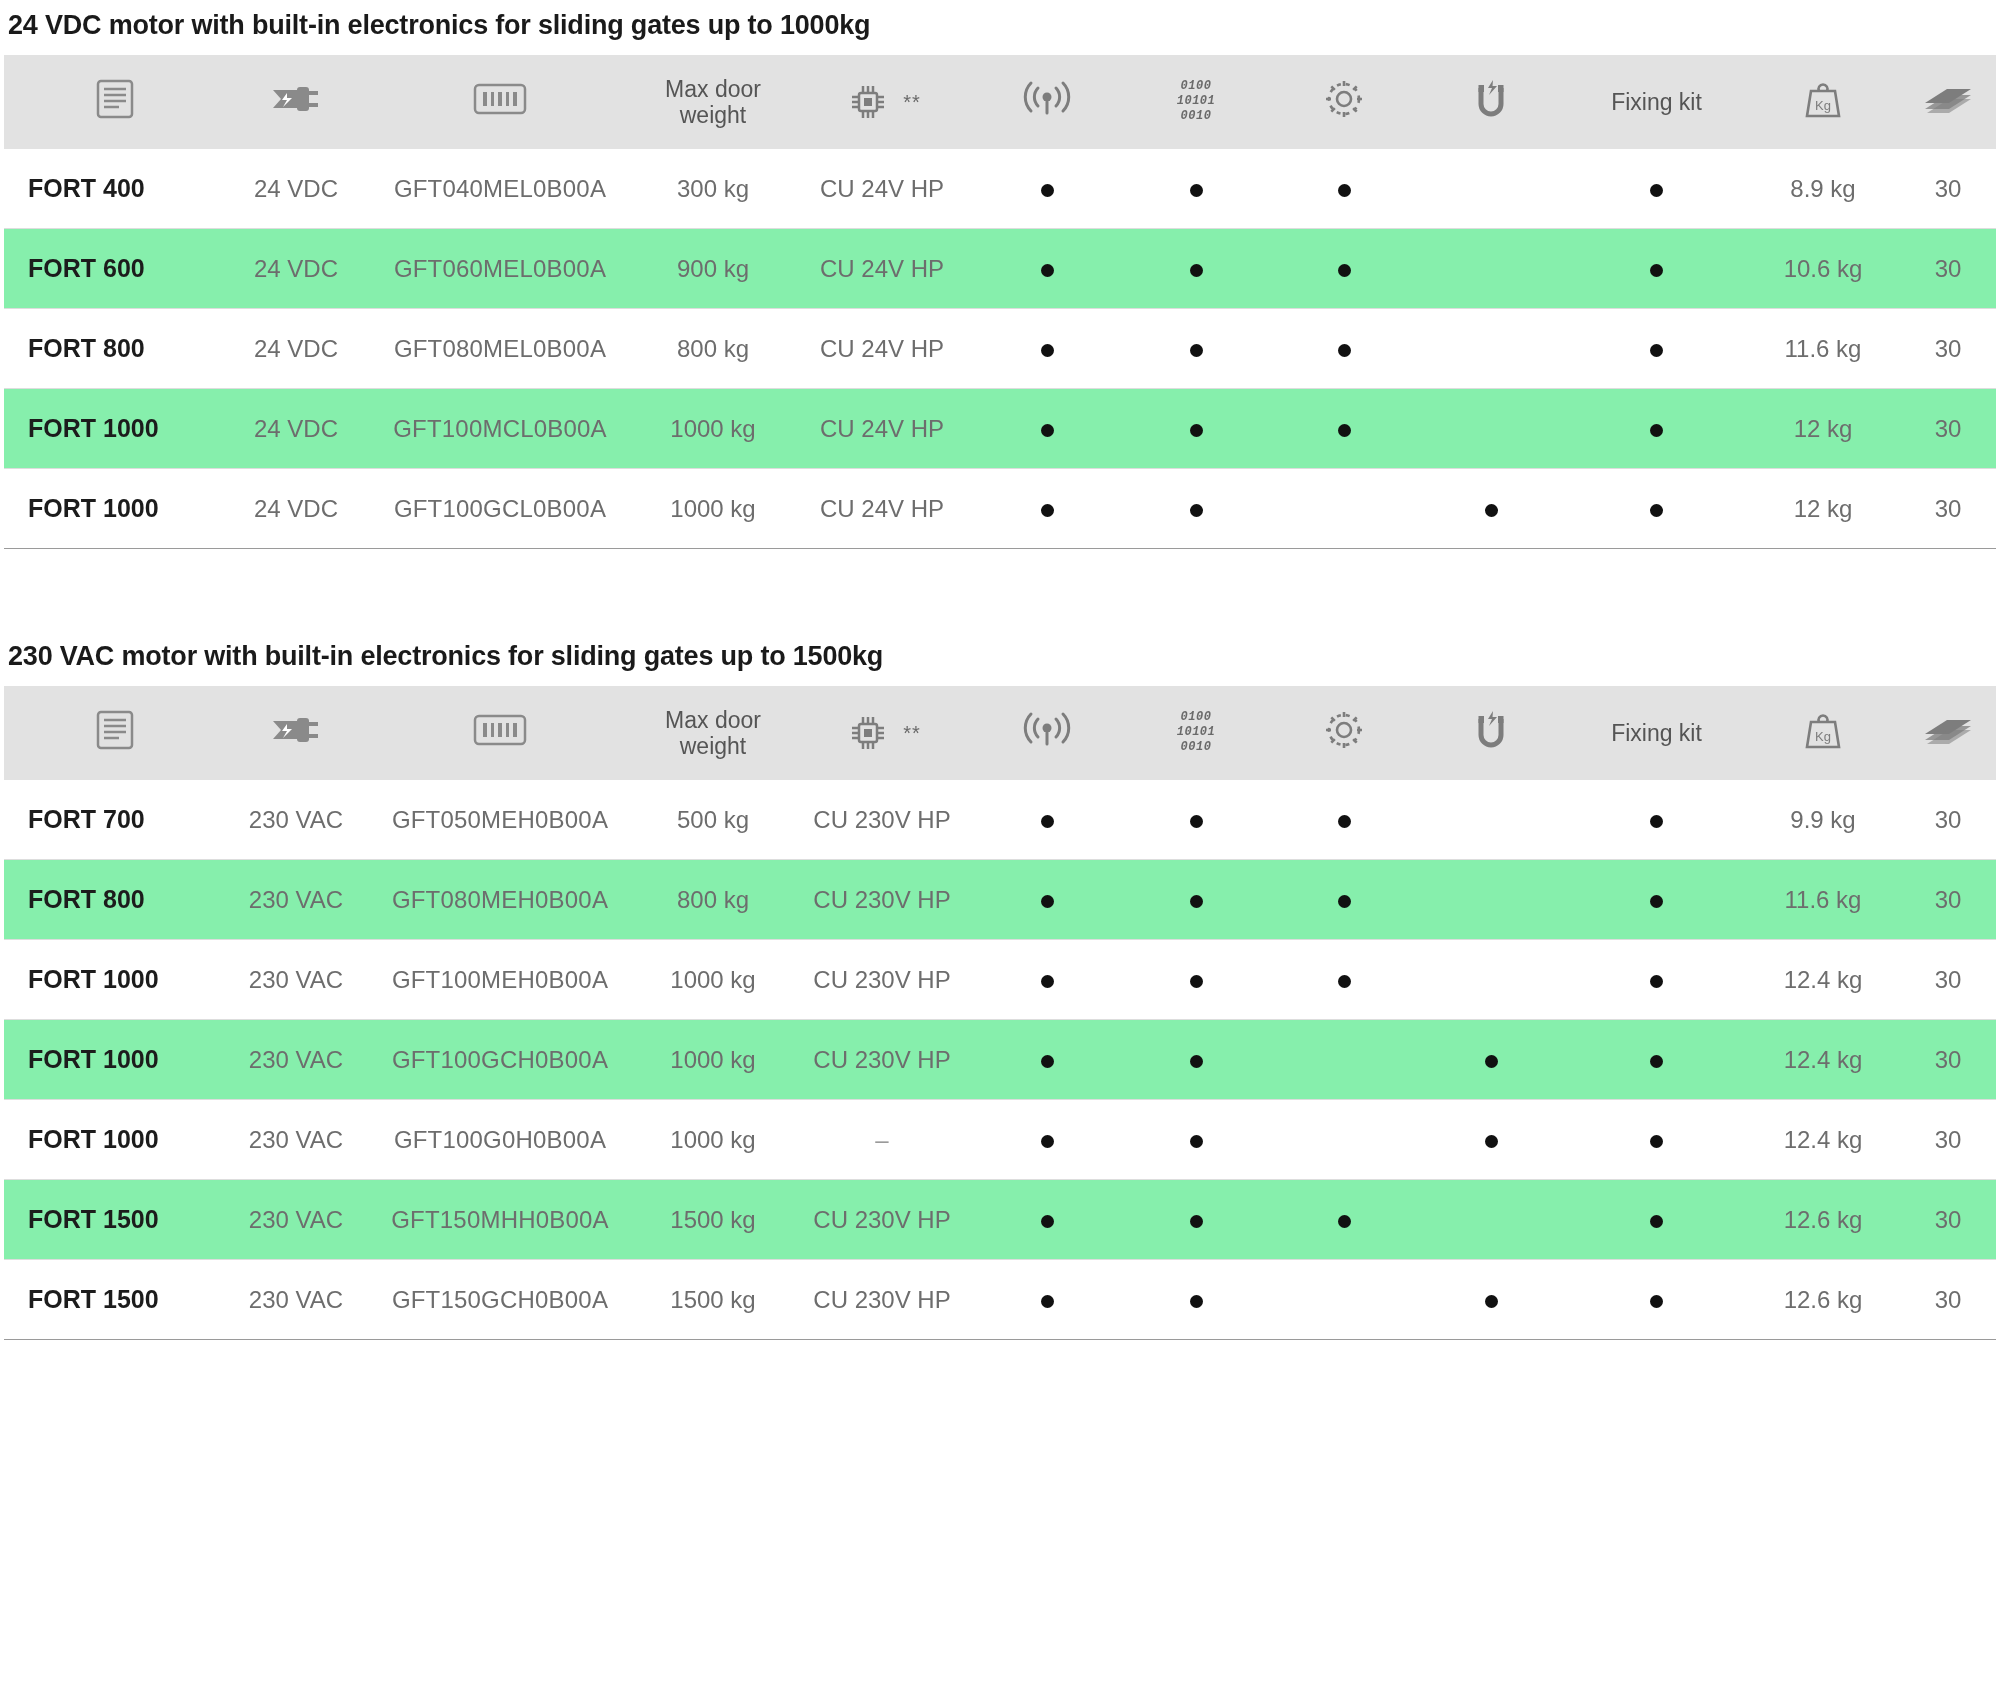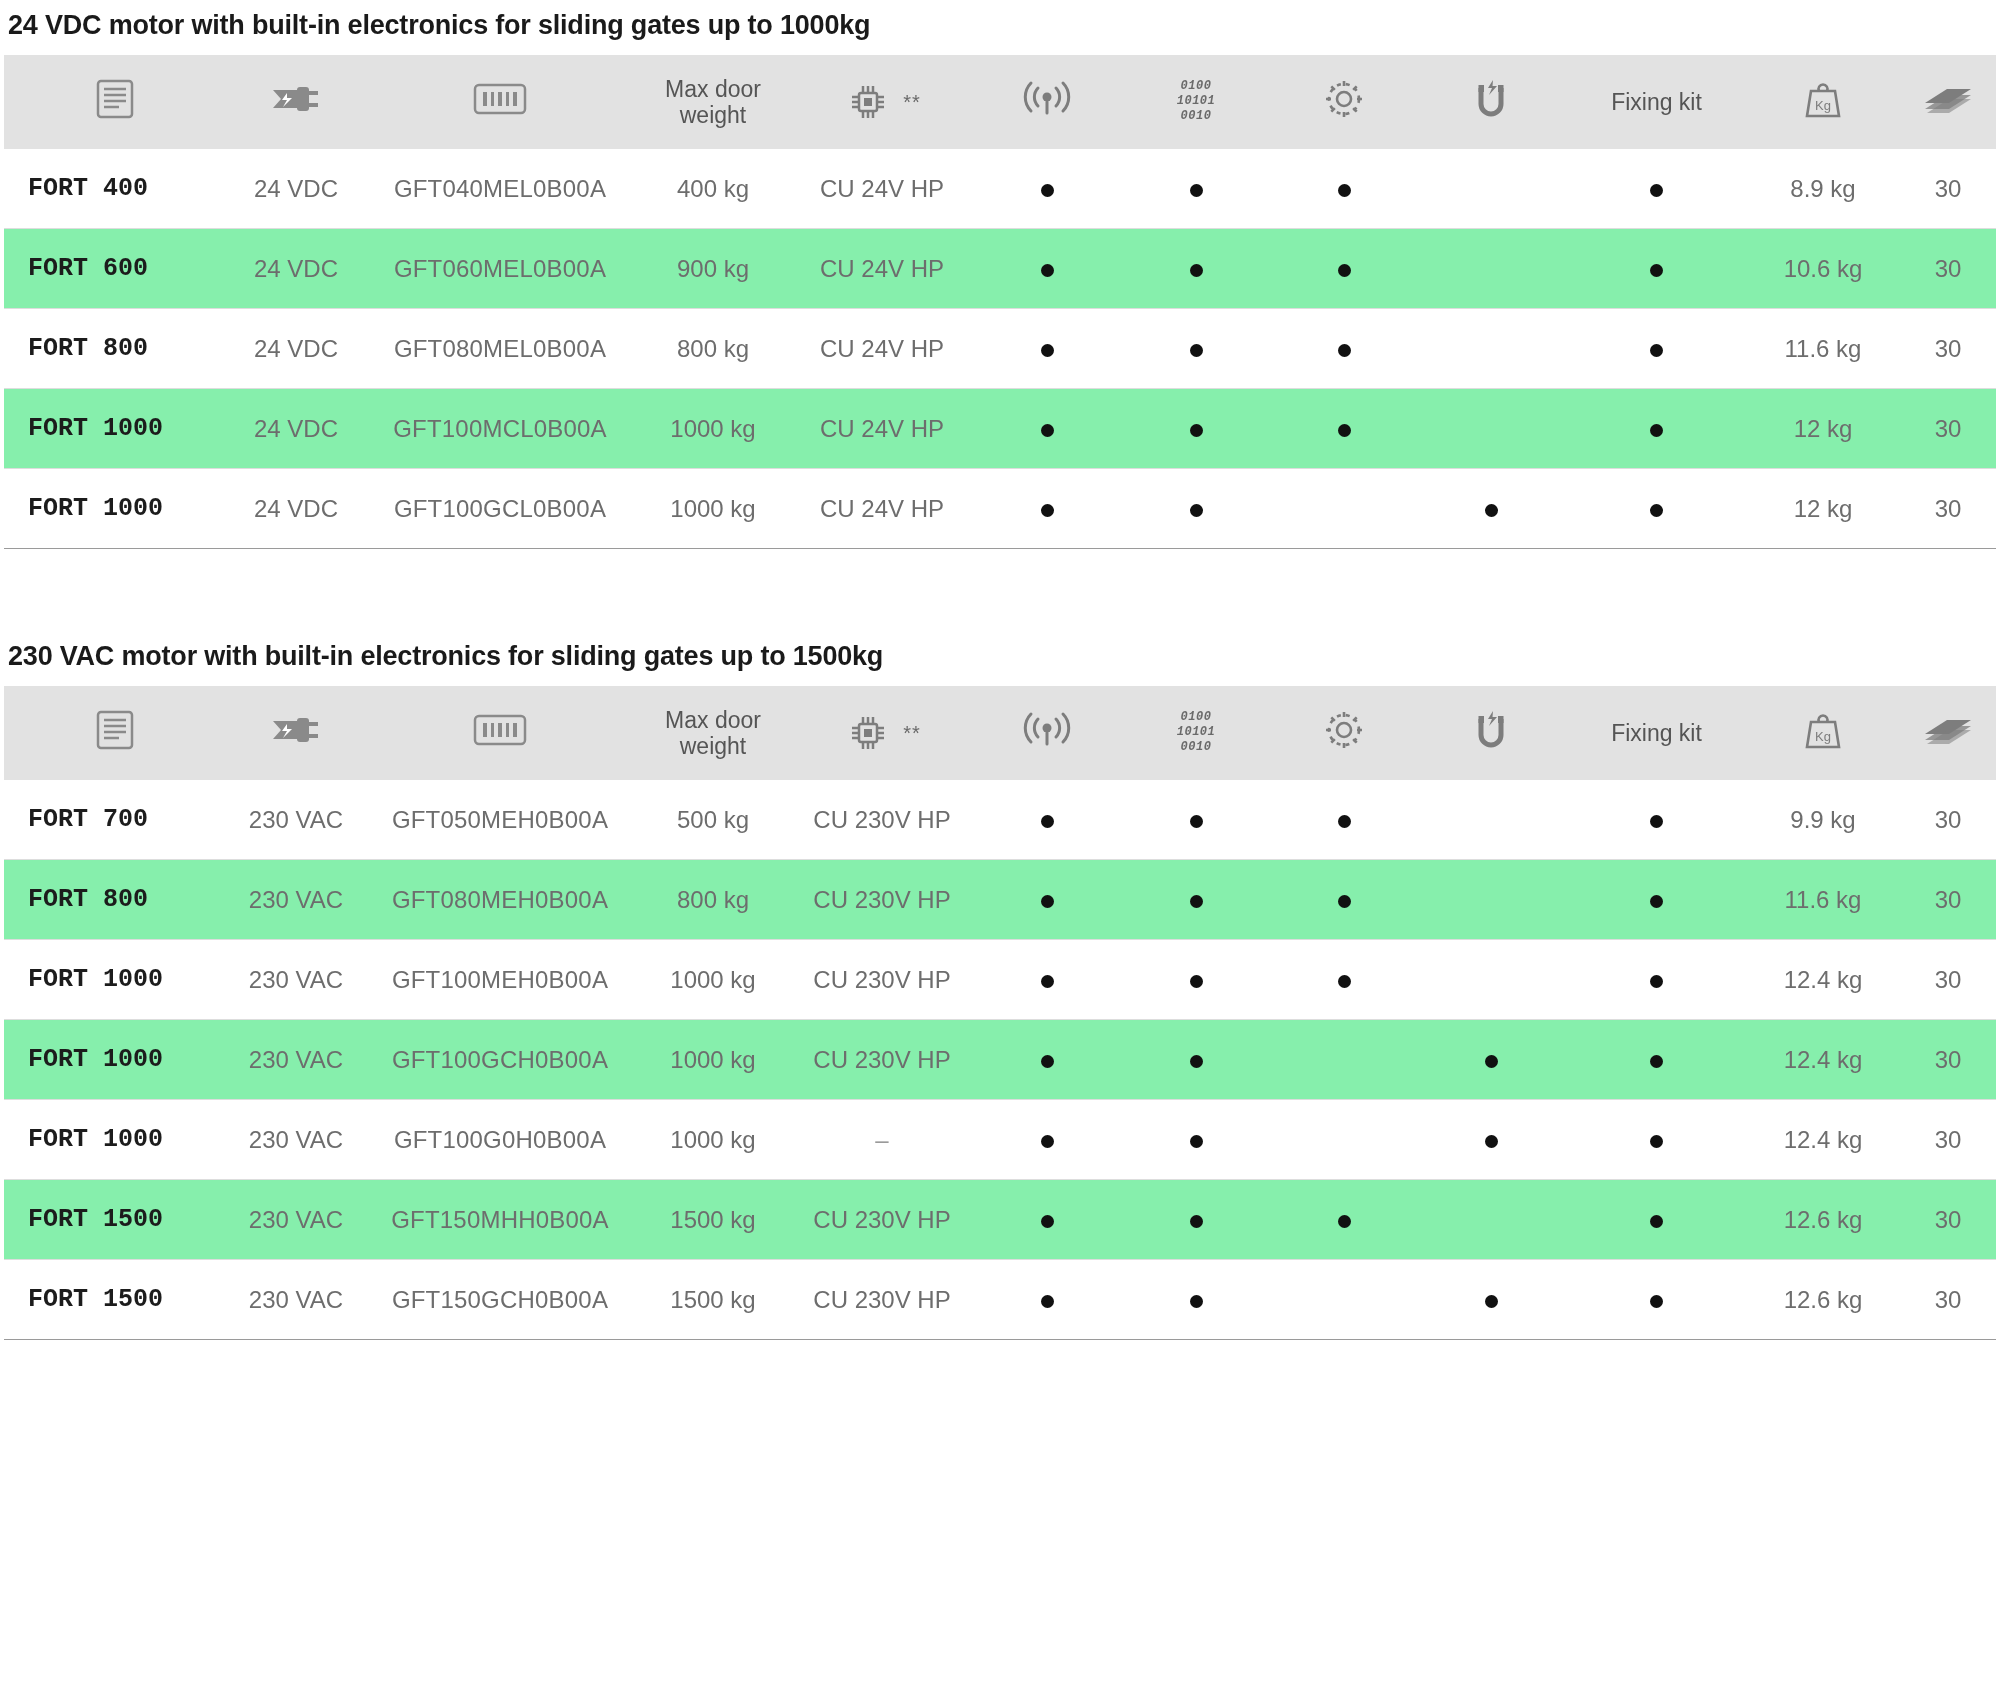--- a/index.html
+++ b/index.html
@@ -78,21 +78,20 @@
   }
   tbody tr:last-child td {
     border-bottom: 1px solid #9a9a9a;
   }
   td.model {
     font-weight: bold;
     color: #1c1c1c;
     font-size: 25px;
     text-align: left;
     padding-left: 24px;
-    font-family: Liberation Mono, monospace;
   }
   td.code {
     letter-spacing: 0.2px;
     text-align: center;
   }
   .dot {
     display: inline-block;
     width: 13px;
     height: 13px;
     border-radius: 50%;
@@ -284,21 +283,21 @@
               </svg>
             </span>
           </th>
         </tr>
       </thead>
       <tbody>
           <tr>
             <td class="model">FORT 400</td>
             <td>24 VDC</td>
             <td class="code">GFT040MEL0B00A</td>
-            <td>400 kg</td>
+            <td>300 kg</td>
             <td>CU 24V HP</td>
             <td><span class="dot"></span></td>
             <td><span class="dot"></span></td>
             <td><span class="dot"></span></td>
             <td></td>
             <td><span class="dot"></span></td>
             <td>8.9 kg</td>
             <td>30</td>
           </tr>
           <tr class="alt">

